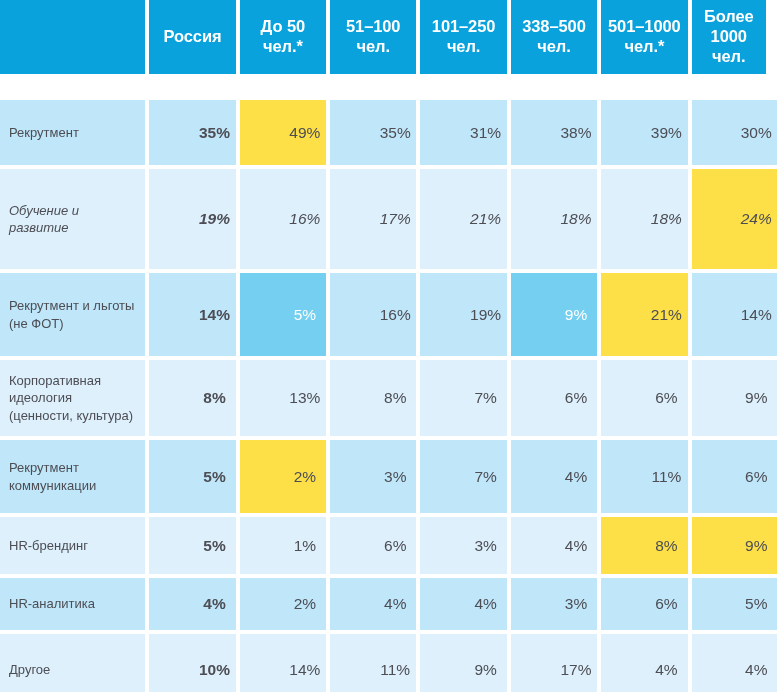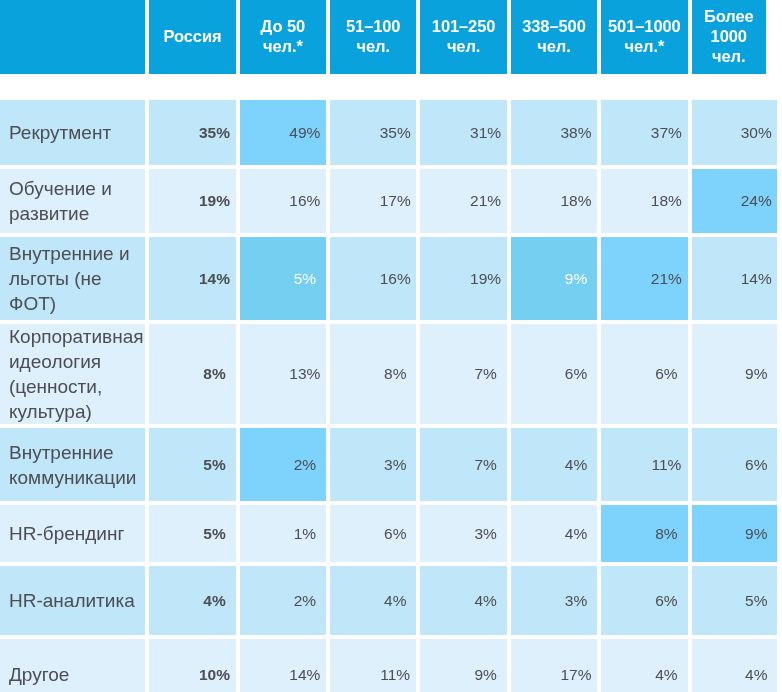--- a/index.html
+++ b/index.html
@@ -70,47 +70,47 @@
     font-size: 15.5px;
     color: #4d4d54;
   }
   .cell.last { margin-right: 5px; }
 
   
   .cell.label {
     justify-content: flex-start;
     padding: 0 10px 0 9px;
     line-height: 1.32;
-    font-size: 19px;
+    font-size: 13px;
     color: #4d4d54;
   }
 
   
   .cell.data {
     justify-content: center;
     text-align: center;
     padding-left: 44px;
   }
   .cell.total {
     font-weight: bold;
   }
 
   
   .t-dark  { background: #bfe6f9; }
   .t-light { background: #ddf0fc; }
-  .t-pink  { background: #7dd3fc; }
+  .t-pink  { background: #fde047; }
   .t-blue  { background: #74cff0; color: #ffffff; }
 
   tbody tr.r0 { height: 69px; }
-  tbody tr.r1 { height: 68px; }
+  tbody tr.r1 { height: 104px; font-style: italic; }
   tbody tr.r2 { height: 87px; }
   tbody tr.r3 { height: 80px; border-radius: 26px; }
   tbody tr.r4 { height: 77px; }
   tbody tr.r5 { height: 61px; }
-  tbody tr.r6 { height: 73px; }
+  tbody tr.r6 { height: 56px; }
   tbody tr.r7 { height: 75px; }
 </style>
 </head>
 <body>
 
 <table id="matrix-table">
   <colgroup id="matrix-colgroup">
       <col class="col-label">
       <col class="col-data">
       <col class="col-data">
@@ -162,21 +162,21 @@
         <td>
           <div class="cell data t-dark">35%</div>
         </td>
         <td>
           <div class="cell data t-dark">31%</div>
         </td>
         <td>
           <div class="cell data t-dark">38%</div>
         </td>
         <td>
-          <div class="cell data t-dark">37%</div>
+          <div class="cell data t-dark">39%</div>
         </td>
         <td>
           <div class="cell data t-dark last">30%</div>
         </td>
       </tr>
       <tr class="r1">
         <td>
           <div class="cell label t-light">Обучение и развитие</div>
         </td>
         <td>
@@ -196,21 +196,21 @@
         </td>
         <td>
           <div class="cell data t-light">18%</div>
         </td>
         <td>
           <div class="cell data t-pink last">24%</div>
         </td>
       </tr>
       <tr class="r2">
         <td>
-          <div class="cell label t-dark">Внутренние и льготы (не ФОТ)</div>
+          <div class="cell label t-dark">Рекрутмент и льготы (не ФОТ)</div>
         </td>
         <td>
           <div class="cell data t-dark total">14%</div>
         </td>
         <td>
           <div class="cell data t-blue">5%</div>
         </td>
         <td>
           <div class="cell data t-dark">16%</div>
         </td>
@@ -248,21 +248,21 @@
         </td>
         <td>
           <div class="cell data t-light">6%</div>
         </td>
         <td>
           <div class="cell data t-light last">9%</div>
         </td>
       </tr>
       <tr class="r4">
         <td>
-          <div class="cell label t-dark">Внутренние коммуникации</div>
+          <div class="cell label t-dark">Рекрутмент коммуникации</div>
         </td>
         <td>
           <div class="cell data t-dark total">5%</div>
         </td>
         <td>
           <div class="cell data t-pink">2%</div>
         </td>
         <td>
           <div class="cell data t-dark">3%</div>
         </td>

